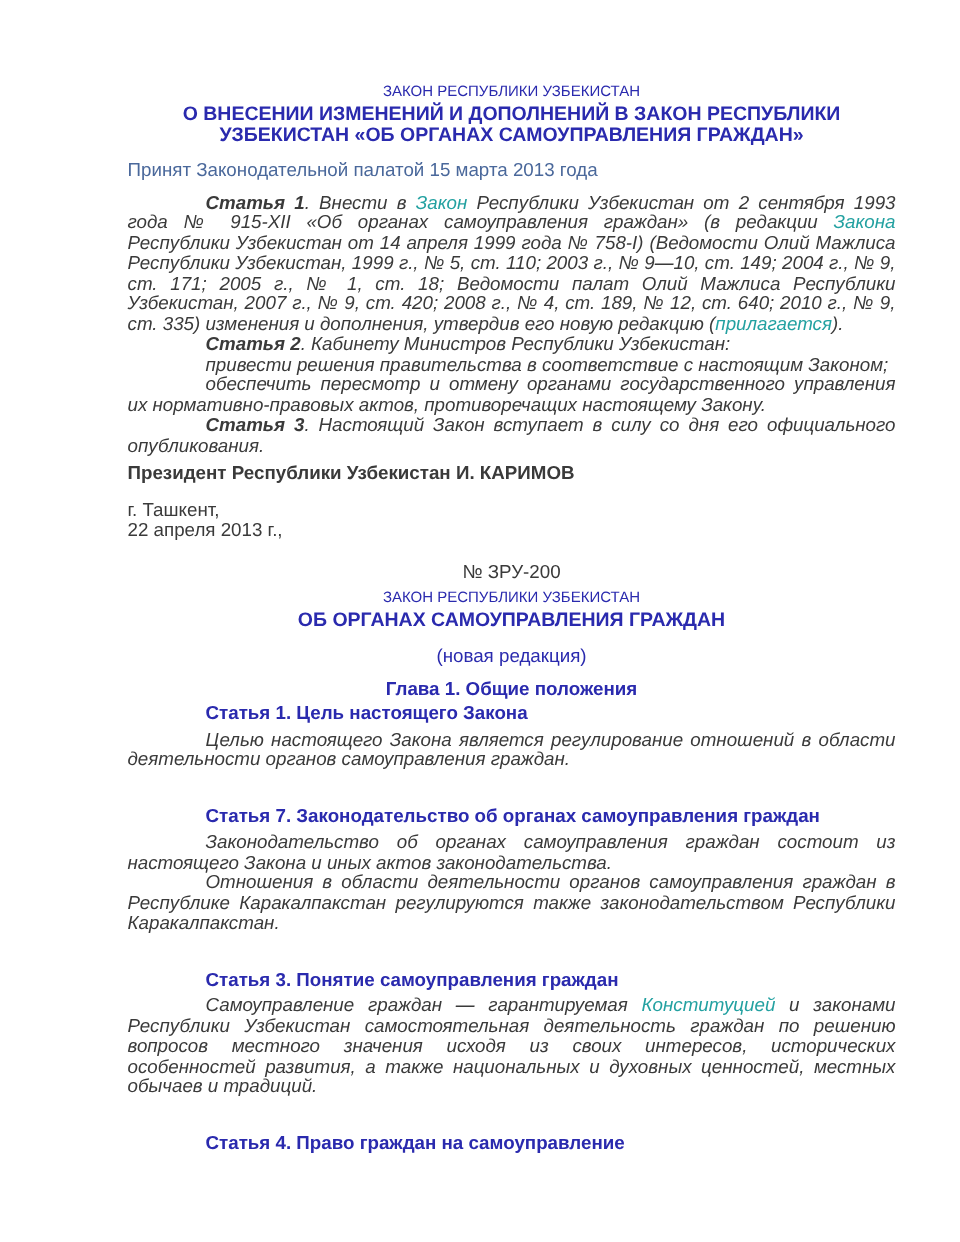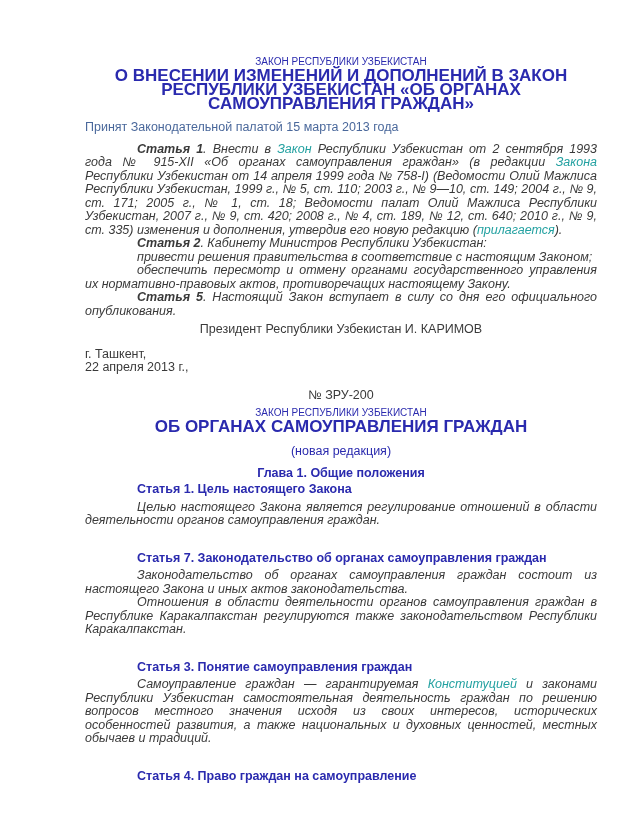--- a/index.html
+++ b/index.html
@@ -21,28 +21,28 @@
     padding:55px 43px 0 85px;
     font-size:12.5px;line-height:13.5px;
   }
   p{margin:0;font-style:italic;}
   .doc-kicker{
     text-align:center;color:var(--blue);
     font-size:10px;line-height:14px;font-weight:400;
   }
   .doc-title{
     text-align:center;color:var(--blue);
-    font-size:17px;line-height:14px;font-weight:700;
+    font-size:13px;line-height:14px;font-weight:700;
   }
   .meta-block{color:var(--meta-blue);margin-top:10px;line-height:13.5px;}
   .para{text-align:justify;text-indent:52px;}
   .para.first{margin-top:8px;}
   .b{font-weight:700;}
   .link{color:var(--link);cursor:pointer;text-decoration:none;}
-  .signature{text-align:center;font-weight:400;margin-top:5px;}
+  .signature{text-align:left;font-weight:700;margin-top:5px;}
   .center-block{text-align:left;margin-top:11px;line-height:13.5px;}
   .law-number{text-align:center;margin-top:14px;margin-bottom:4px;}
   .edition-note{text-align:center;color:var(--blue);margin-top:11px;}
   .chapter-heading{
     text-align:center;color:var(--blue);font-weight:700;margin-top:8px;
   }
   .article-heading{
     color:var(--blue);font-weight:700;
     text-indent:52px;margin:24px 0 4px 0;
   }
@@ -59,21 +59,21 @@
   <div class="meta-block">
     <div>Принят Законодательной палатой 15 марта 2013 года</div>
   </div>
 
   <p class="para first"><span class="b">Статья 1</span><span>. Внести в </span><a class="link">Закон</a><span> Республики Узбекистан от 2 сентября 1993 года № 915-XII «Об органах самоуправления граждан» (в редакции </span><a class="link">Закона</a><span> Республики Узбекистан от 14 апреля 1999 года № 758-I) (Ведомости Олий Мажлиса Республики Узбекистан, 1999 г., № 5, ст. 110; 2003 г., № 9—10, ст. 149; 2004 г., № 9, ст. 171; 2005 г., № 1, ст. 18; Ведомости палат Олий Мажлиса Республики Узбекистан, 2007 г., № 9, ст. 420; 2008 г., № 4, ст. 189, № 12, ст. 640; 2010 г., № 9, ст. 335) изменения и дополнения, утвердив его новую редакцию (</span><a class="link">прилагается</a><span>).</span></p>
 
   <p class="para"><span class="b">Статья 2</span><span>. Кабинету Министров Республики Узбекистан:</span></p>
   <p class="para">привести решения правительства в соответствие с настоящим Законом;</p>
   <p class="para">обеспечить пересмотр и отмену органами государственного управления их нормативно-правовых актов, противоречащих настоящему Закону.</p>
 
-  <p class="para"><span class="b">Статья 5</span><span>. Настоящий Закон вступает в силу со дня его официального опубликования.</span></p>
+  <p class="para"><span class="b">Статья 3</span><span>. Настоящий Закон вступает в силу со дня его официального опубликования.</span></p>
 
   <div class="signature">Президент Республики Узбекистан И. КАРИМОВ</div>
 
   <div class="center-block">
     <div>г. Ташкент,</div>
     <div>22 апреля 2013 г.,</div>
   </div>
 
   <div class="law-number">№ ЗРУ-200</div>
   <div class="doc-kicker">ЗАКОН РЕСПУБЛИКИ УЗБЕКИСТАН</div>

